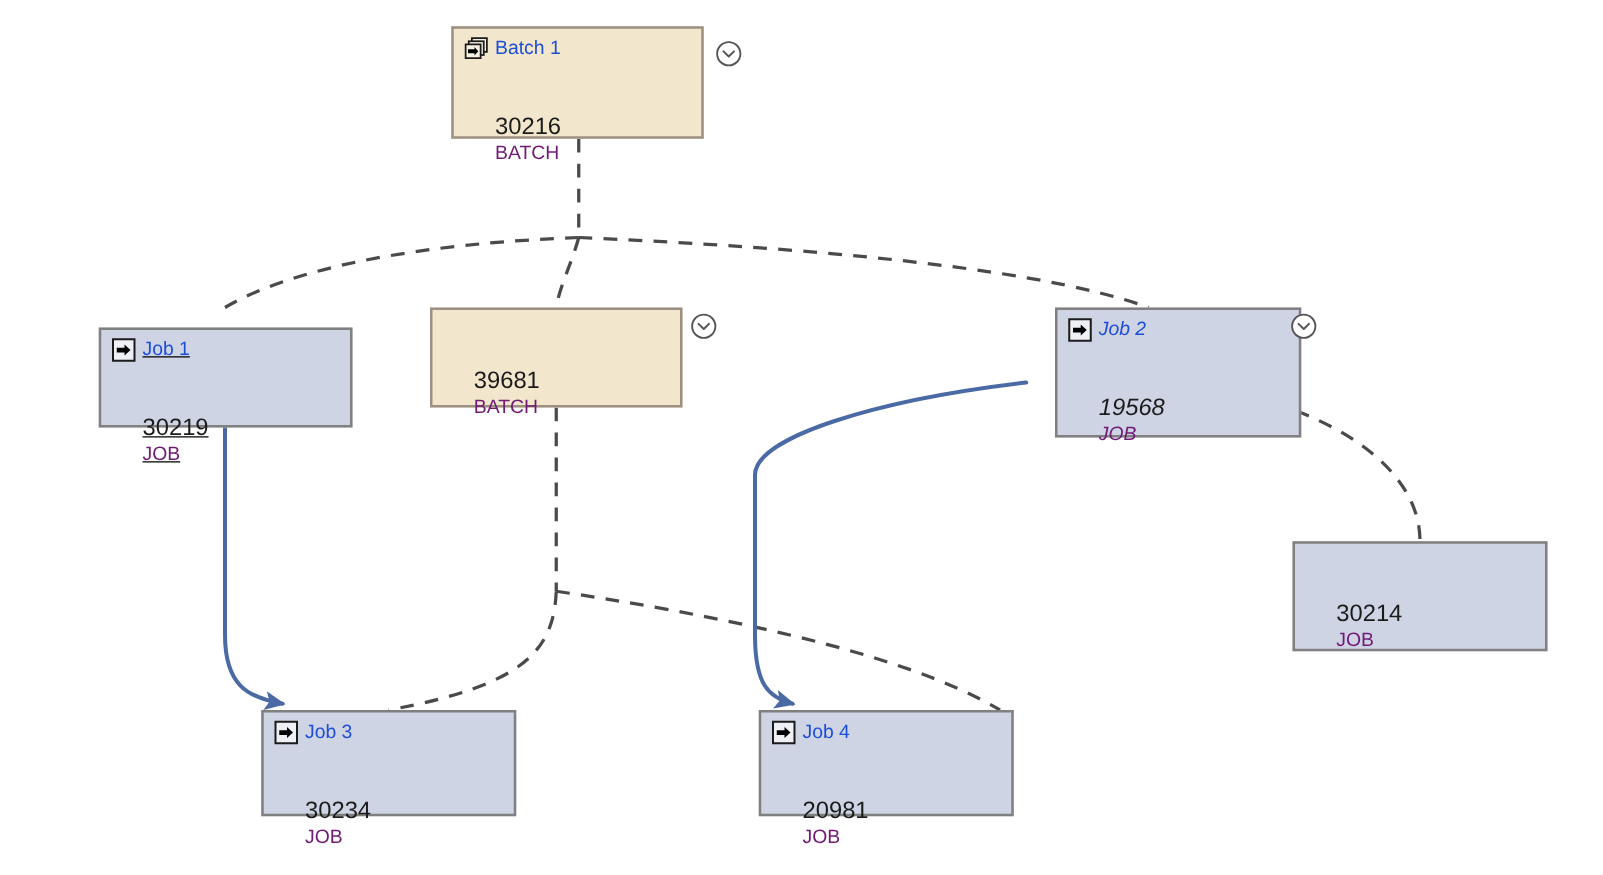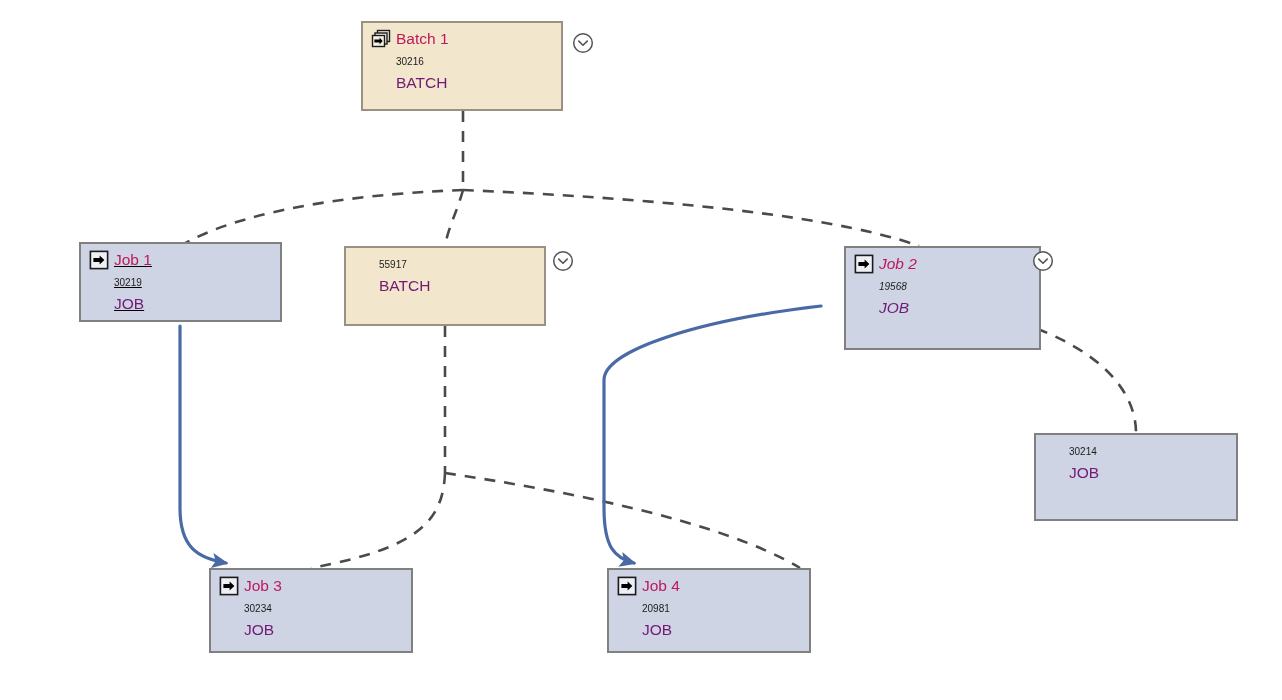--- a/index.html
+++ b/index.html
@@ -50,30 +50,31 @@
     height: 22px;
   }
   .node-icon {
     width: 20px;
     height: 20px;
     flex: 0 0 20px;
     position: relative;
   }
   .node-title {
     font-size: 15.5px;
-    color: #be185d;
+    color: #1d4ed8;
     line-height: 20px;
     white-space: nowrap;
   }
   .node-id {
-    font-size: 10px;
+    font-size: 19px;
     color: #1b1b1b;
     line-height: 21px;
     margin-left: 25px;
     white-space: nowrap;
+    margin-top: 40px;
   }
   .node-kind {
     font-size: 15.5px;
     color: #701a75;
     line-height: 21px;
     margin-left: 25px;
     white-space: nowrap;
   }
   .chevron-toggle {
     position: absolute;
@@ -123,36 +124,36 @@
     <div class="node-id">30216</div>
     <div class="node-kind">BATCH</div>
   </div>
   <span class="chevron-toggle" style="left:572px; top:32px;">
     <svg width="22" height="22" viewBox="0 0 22 22">
       <circle cx="11" cy="11" r="9.3" fill="#ffffff" stroke="#555555" stroke-width="1.5"></circle>
       <path d="M 6.8 9.1 L 11 13.2 L 15.2 9.1" fill="none" stroke="#555555" stroke-width="1.6" stroke-linecap="round" stroke-linejoin="round"></path>
     </svg>
   </span>
 
-  <div class="node type-job" style="left:79px; top:242px; width:203px; height:80px;text-decoration:underline;">
+  <div class="node type-job" style="left:79px; top:262px; width:203px; height:80px;text-decoration:underline;">
     <div class="node-row1">
       <span class="node-icon">
         <svg width="20" height="20" viewBox="0 0 20 20">
           <rect x="1.4" y="1.4" width="17.2" height="17.2" fill="#eef0f6" stroke="#1b1b1b" stroke-width="1.6"></rect>
           <path d="M 4.4 8.1 L 10.6 8.1 L 10.6 5.6 L 15.4 10 L 10.6 14.4 L 10.6 11.9 L 4.4 11.9 Z" fill="#000000"></path>
         </svg>
       </span>
       <span class="node-title">Job 1</span>
     </div>
     <div class="node-id">30219</div>
     <div class="node-kind">JOB</div>
   </div>
 
   <div class="node type-batch" style="left:344px; top:246px; width:202px; height:80px;">
-    <div class="node-id">55917</div>
+    <div class="node-id">39681</div>
     <div class="node-kind">BATCH</div>
   </div>
   <span class="chevron-toggle" style="left:552px; top:250px;">
     <svg width="22" height="22" viewBox="0 0 22 22">
       <circle cx="11" cy="11" r="9.3" fill="#ffffff" stroke="#555555" stroke-width="1.5"></circle>
       <path d="M 6.8 9.1 L 11 13.2 L 15.2 9.1" fill="none" stroke="#555555" stroke-width="1.6" stroke-linecap="round" stroke-linejoin="round"></path>
     </svg>
   </span>
 
   <div class="node type-job" style="left:844px; top:246px; width:197px; height:104px;font-style:italic;">

